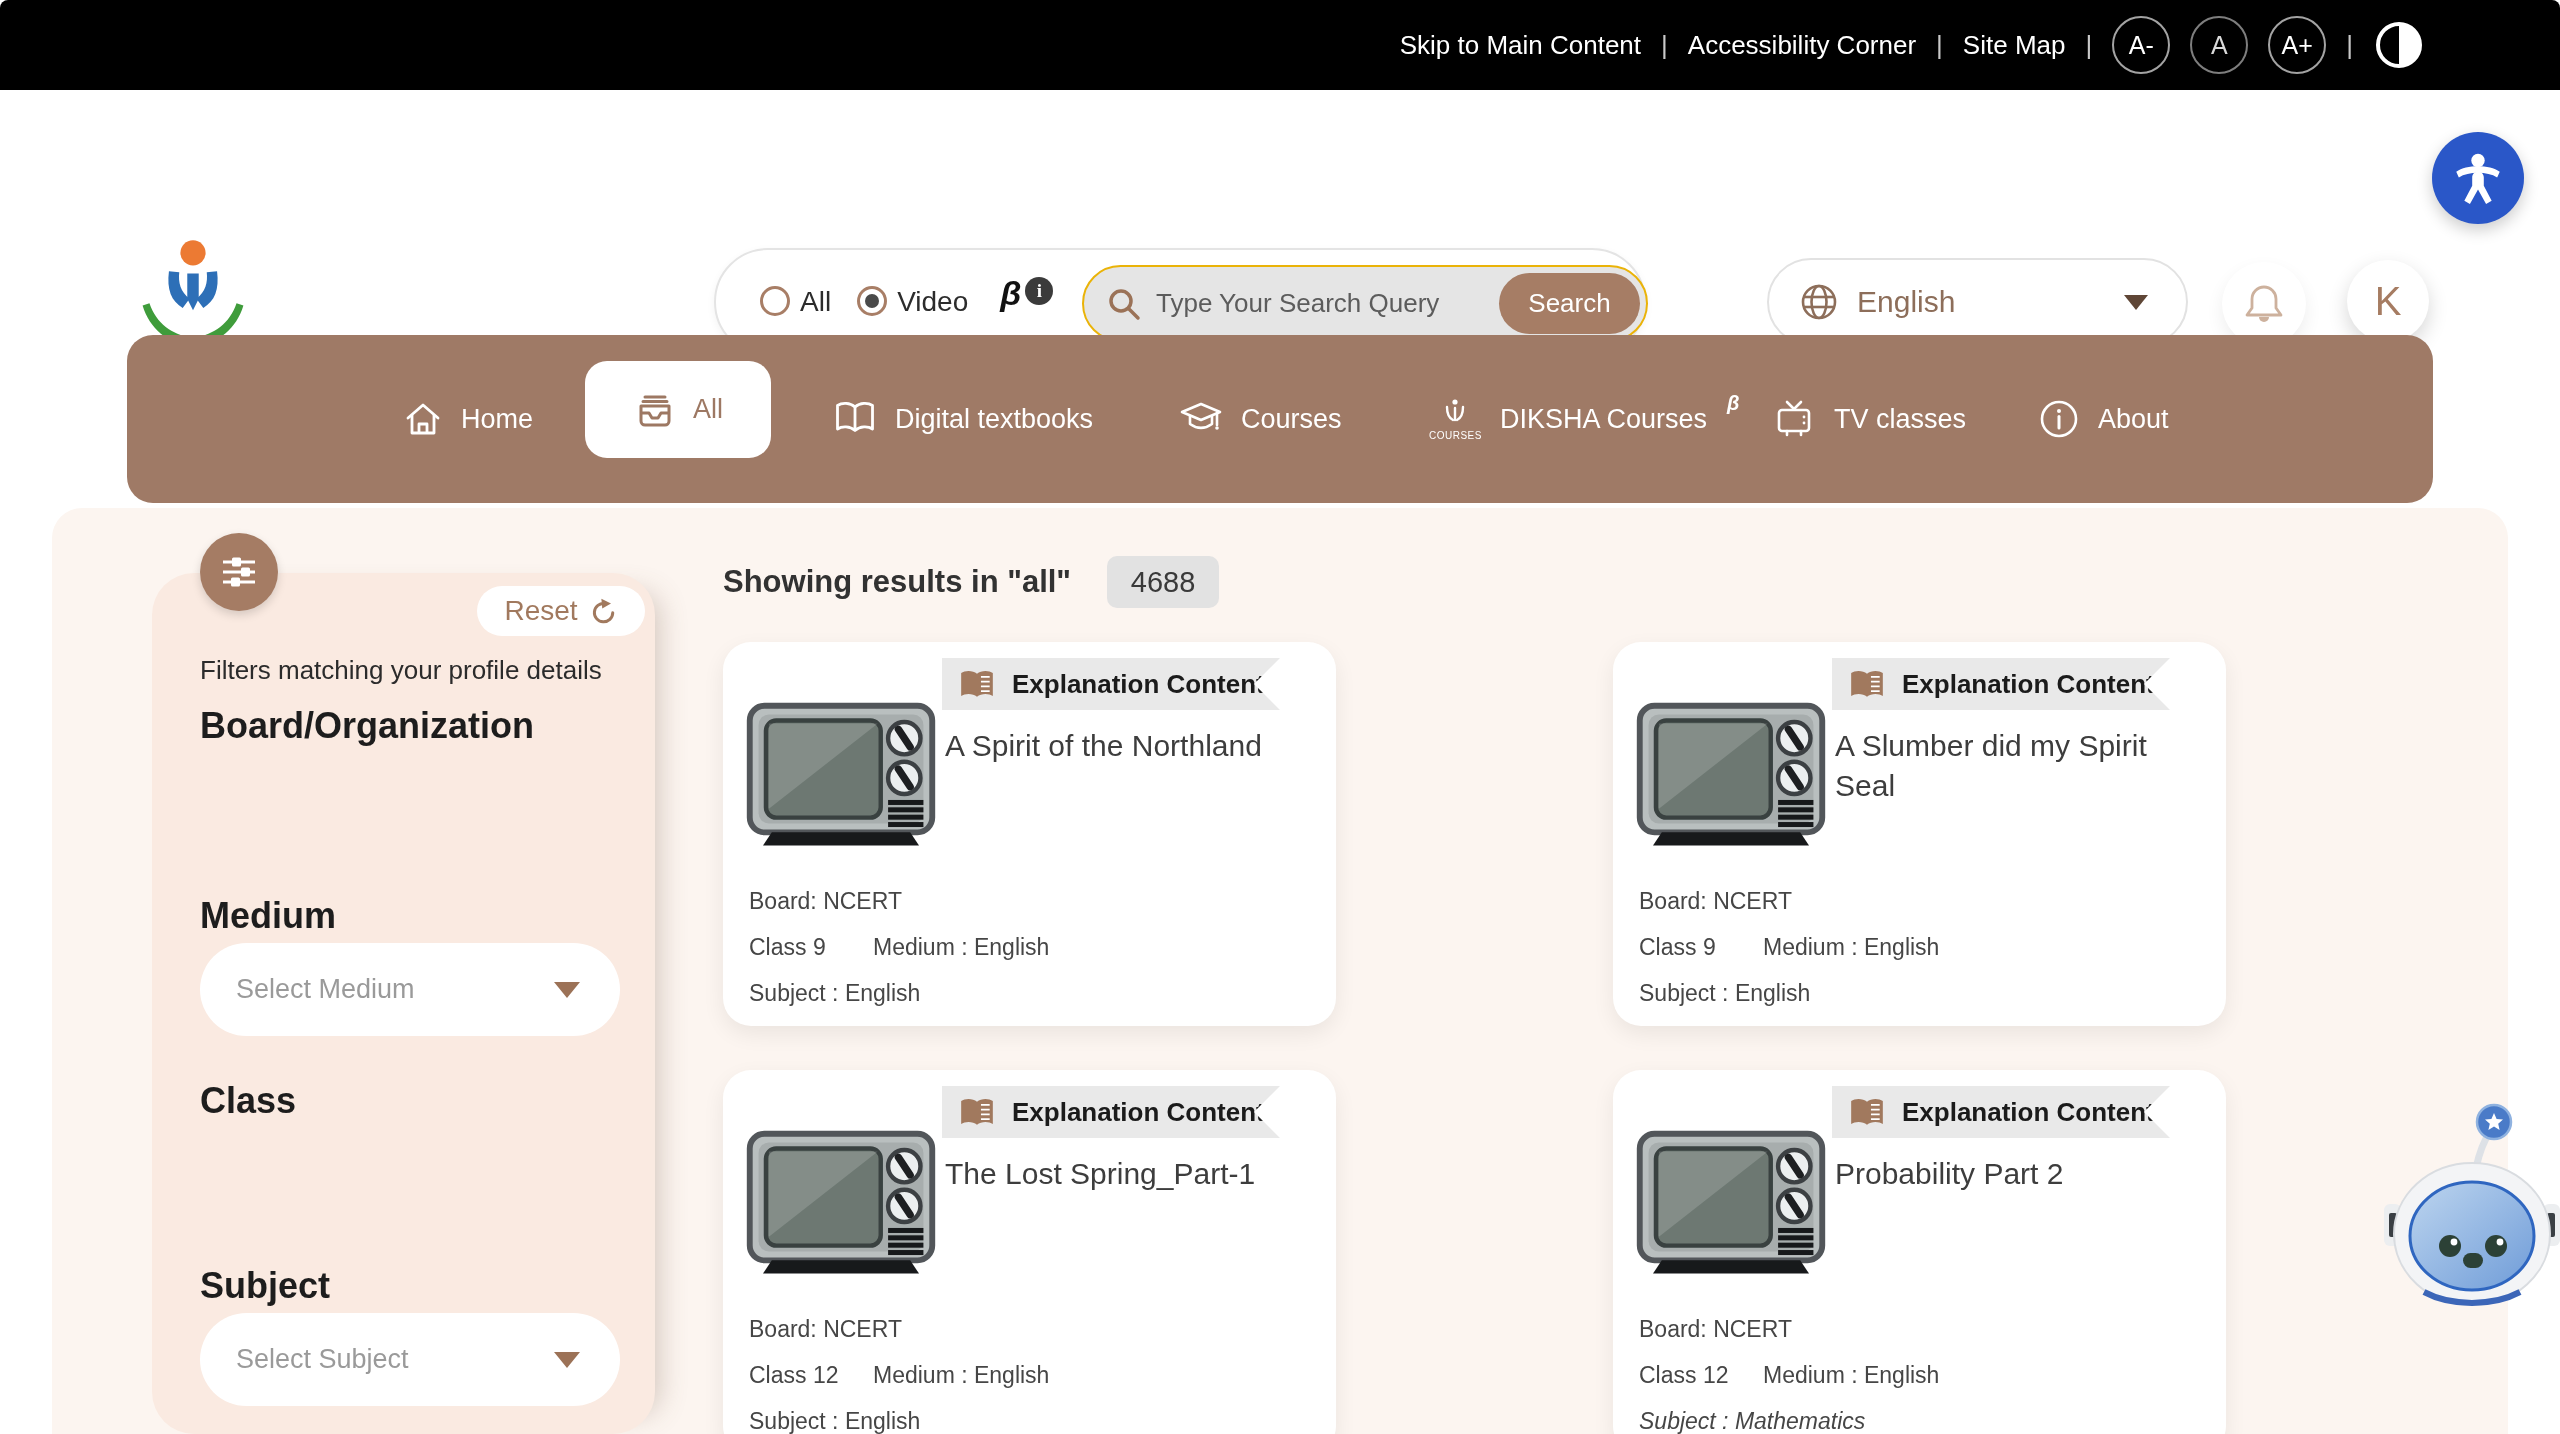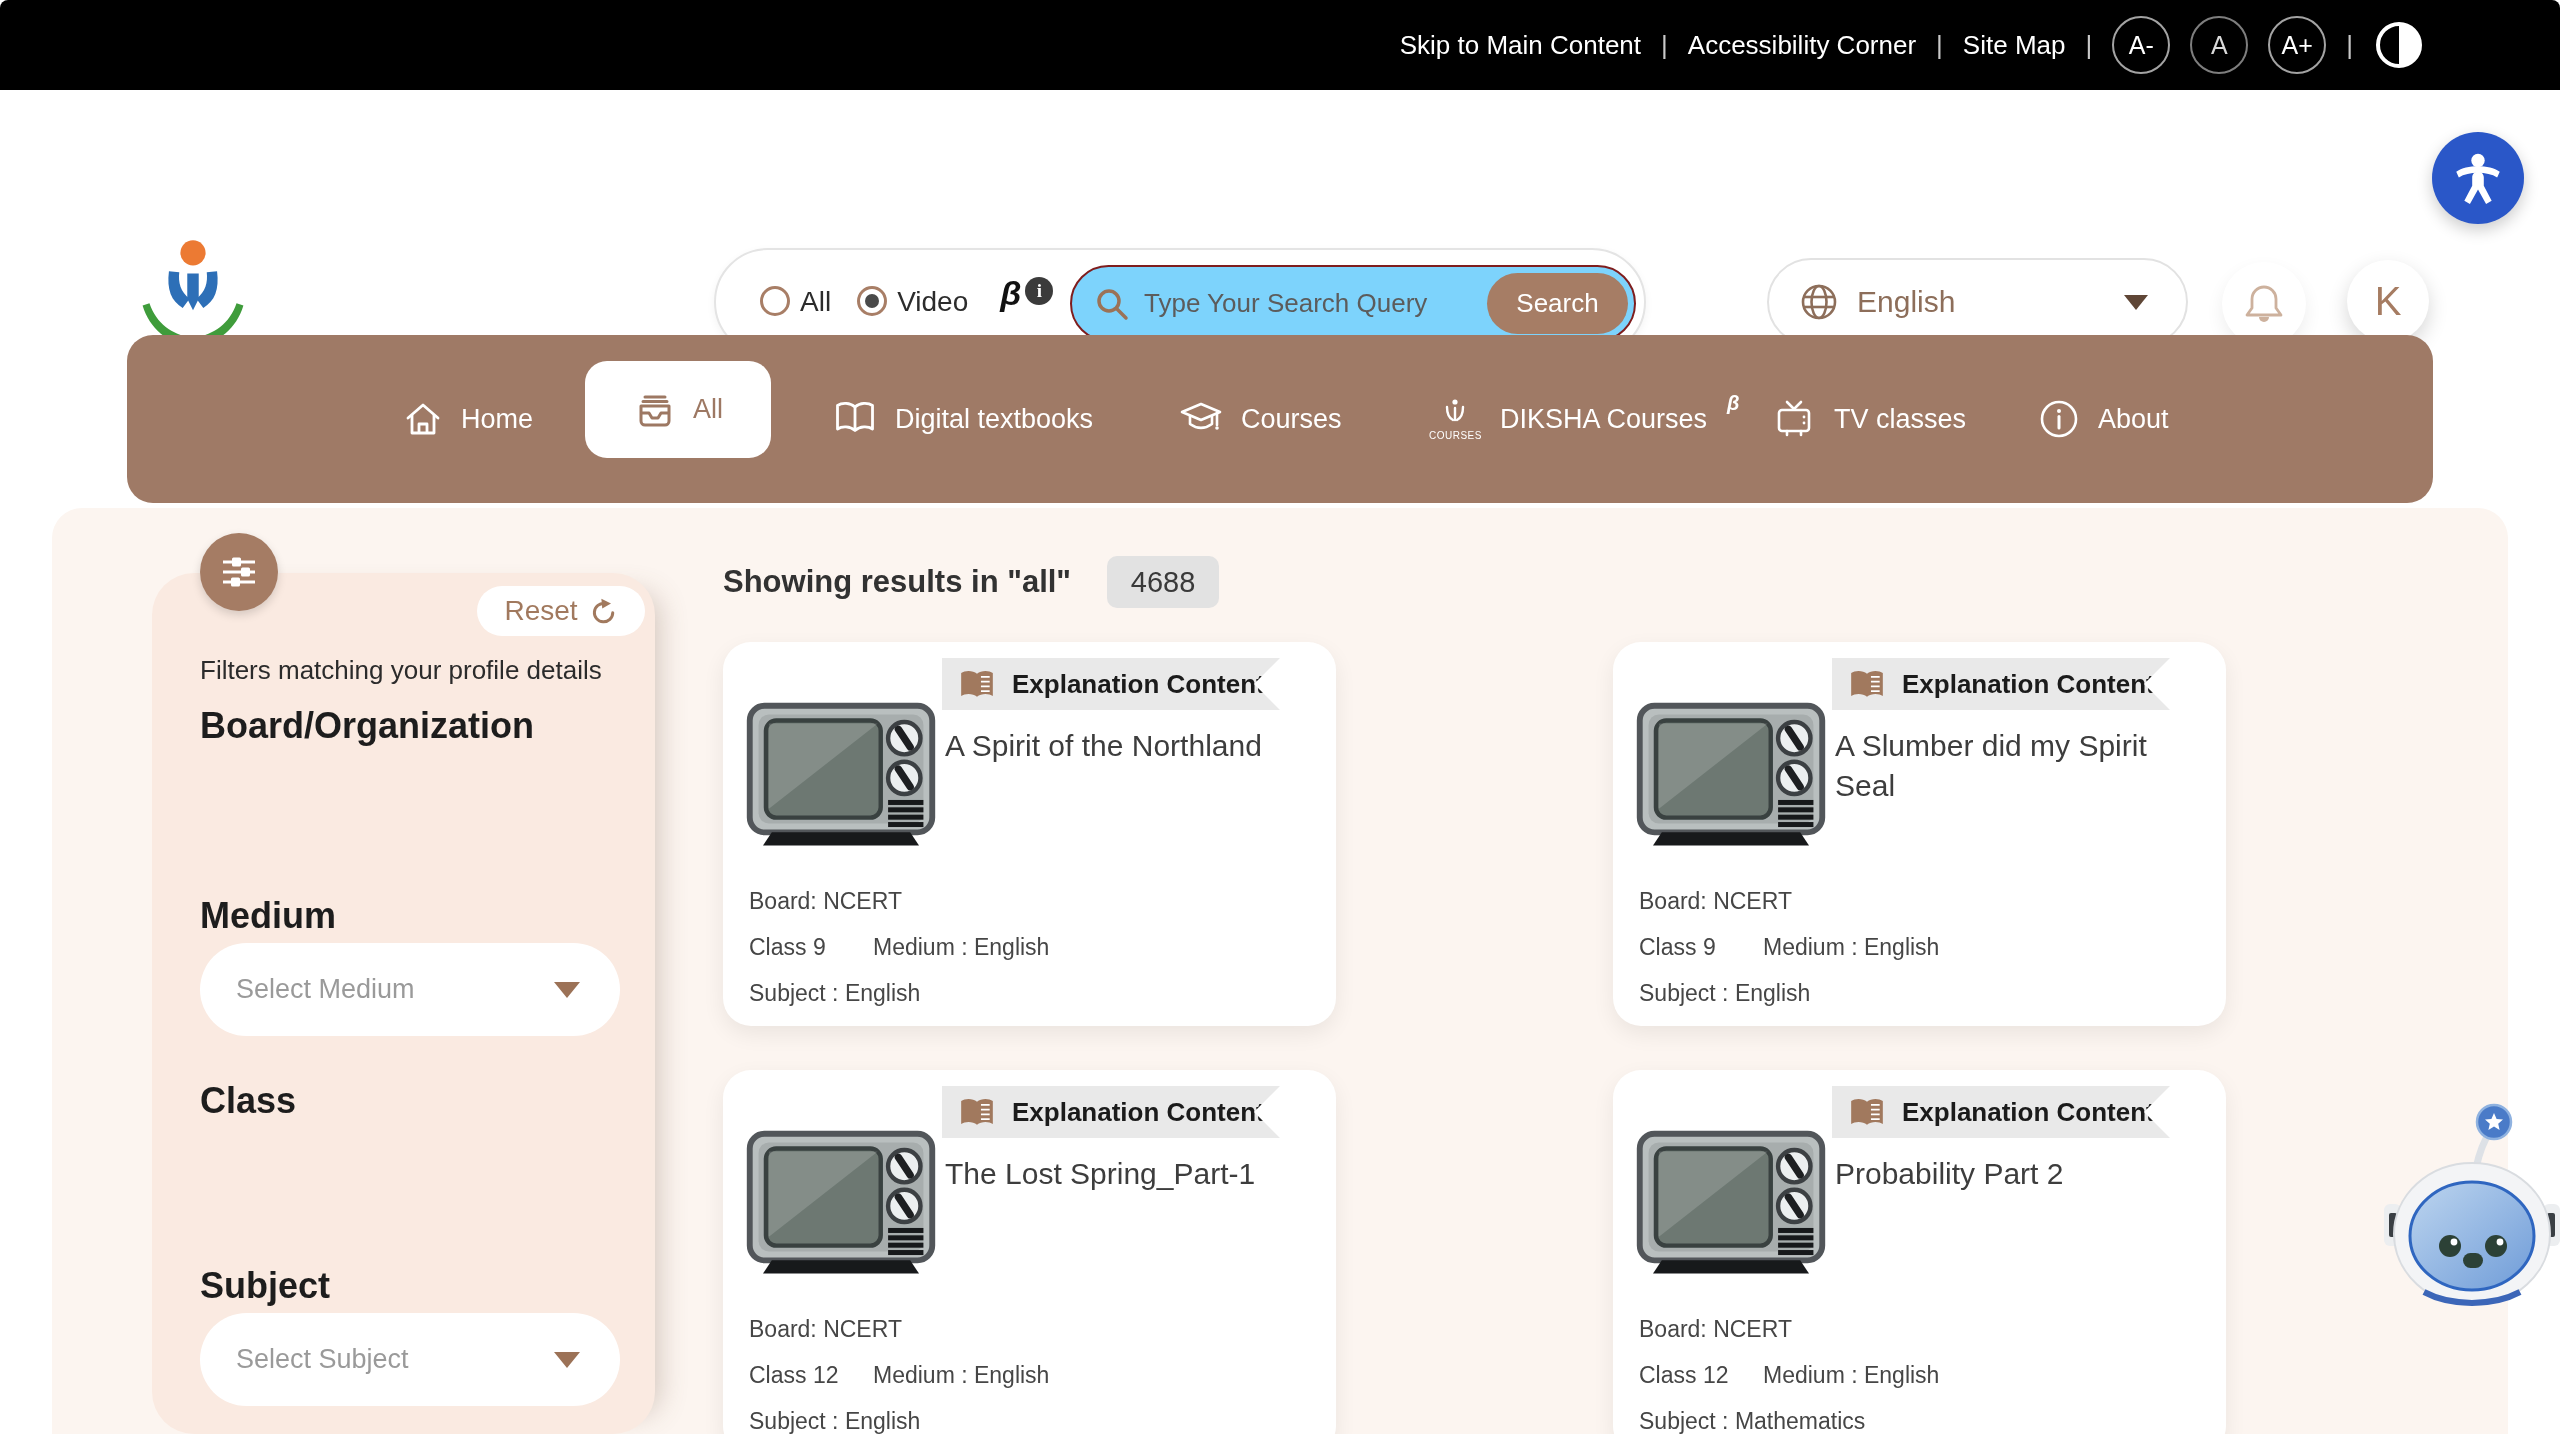--- a/index.html
+++ b/index.html
@@ -22,22 +22,22 @@
   .search-shell { position:absolute; left:714px; top:158px; width:932px; height:108px; background:#fff;
                   border:2px solid #e4e4e4; border-radius:54px; box-shadow:0 3px 8px rgba(0,0,0,0.05);
                   display:flex; align-items:center; padding-left:44px; }
   .radio-group { display:flex; align-items:flex-start; gap:10px; margin-right:26px; cursor:pointer; }
   .radio-circle { width:30px; height:30px; border-radius:50%; border:3px solid #a87e66; background:#fff; position:relative; flex:none; }
   .radio-circle.checked::after { content:""; position:absolute; left:5px; top:5px; width:14px; height:14px; border-radius:50%; background:#4a4a4a; }
   .radio-label { font-size:28px; color:#2c2c2c; line-height:32px; }
   .beta-sym { font-size:34px; font-weight:700; font-style:italic; color:#111; margin-left:6px; margin-top:-18px; }
   .info-dot { width:28px; height:28px; border-radius:50%; background:#3b3b3b; color:#fff; font-size:19px; font-weight:700;
               display:flex; align-items:center; justify-content:center; margin-top:-22px; margin-left:4px; font-family:"Liberation Serif", serif; }
-  .search-box { position:absolute; left:354px; top:15px; width:566px; height:77px; background:#7dd3fc;
-                border:2px solid #7f1d1d; border-radius:40px; display:flex; align-items:center; padding-left:22px; }
+  .search-box { position:absolute; left:366px; top:15px; width:566px; height:77px; background:#e5e5e5;
+                border:2px solid #eab308; border-radius:40px; display:flex; align-items:center; padding-left:22px; }
   .search-box input { border:none; outline:none; font-size:26px; color:#333; width:300px; margin-left:14px;
                       font-family:"Liberation Sans", sans-serif; background:transparent; }
   .search-box input::placeholder { color:#5c5c5c; }
   .search-btn { position:absolute; right:6px; top:6px; width:141px; height:61px; border:none; border-radius:31px;
                 background:#a67d65; color:#fff; font-size:26px; cursor:pointer; font-family:"Liberation Sans", sans-serif; }
 
   .lang-pill { position:absolute; left:1767px; top:168px; width:421px; height:88px; border:2px solid #e2e2e2;
                border-radius:44px; background:#fff; display:flex; align-items:center; padding:0 38px 0 30px; cursor:pointer; }
   .lang-text { font-size:30px; color:#8d6e5a; margin-left:18px; flex:1; }
   .lang-caret { width:0; height:0; border-left:12px solid transparent; border-right:12px solid transparent; border-top:15px solid #5f4636; }
@@ -499,21 +499,21 @@
         </svg>
       </span>
       <span class="ribbon-text">Explanation Content</span>
     </div>
     <div class="card-title">Probability Part 2</div>
     <div class="meta" style="top:246px;">Board: NCERT</div>
     <div class="meta meta-row" style="top:292px;">
       <span class="meta-class">Class 12</span>
       <span>Medium : English</span>
     </div>
-    <div class="meta" style="top:338px;">Subject : Mathematics</div>
+    <div class="meta" style="top:338px;font-style:italic;">Subject : Mathematics</div>
   </div>
 
   <div class="robot">
     <span style="display:flex;">
       <svg width="176" height="216" viewBox="0 0 176 216">
         <defs>
           <linearGradient id="vg" x1="0" y1="0" x2="1" y2="1">
             <stop offset="0" stop-color="#bdd5ef"></stop>
             <stop offset="1" stop-color="#6f9cd8"></stop>
           </linearGradient>

